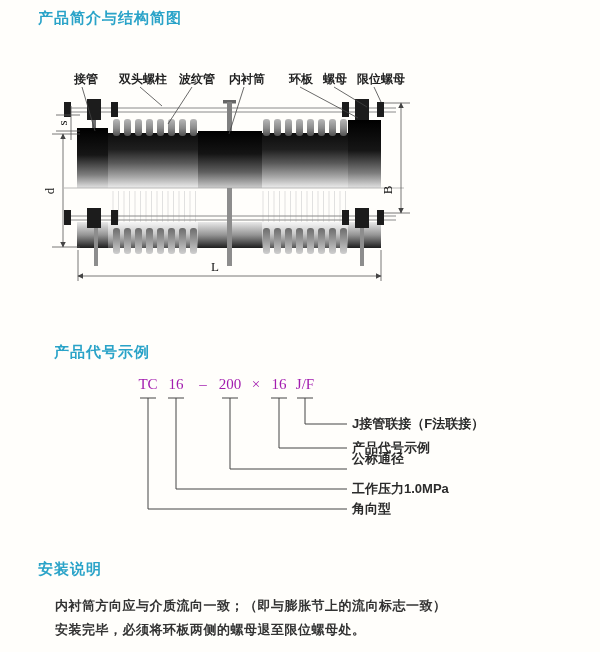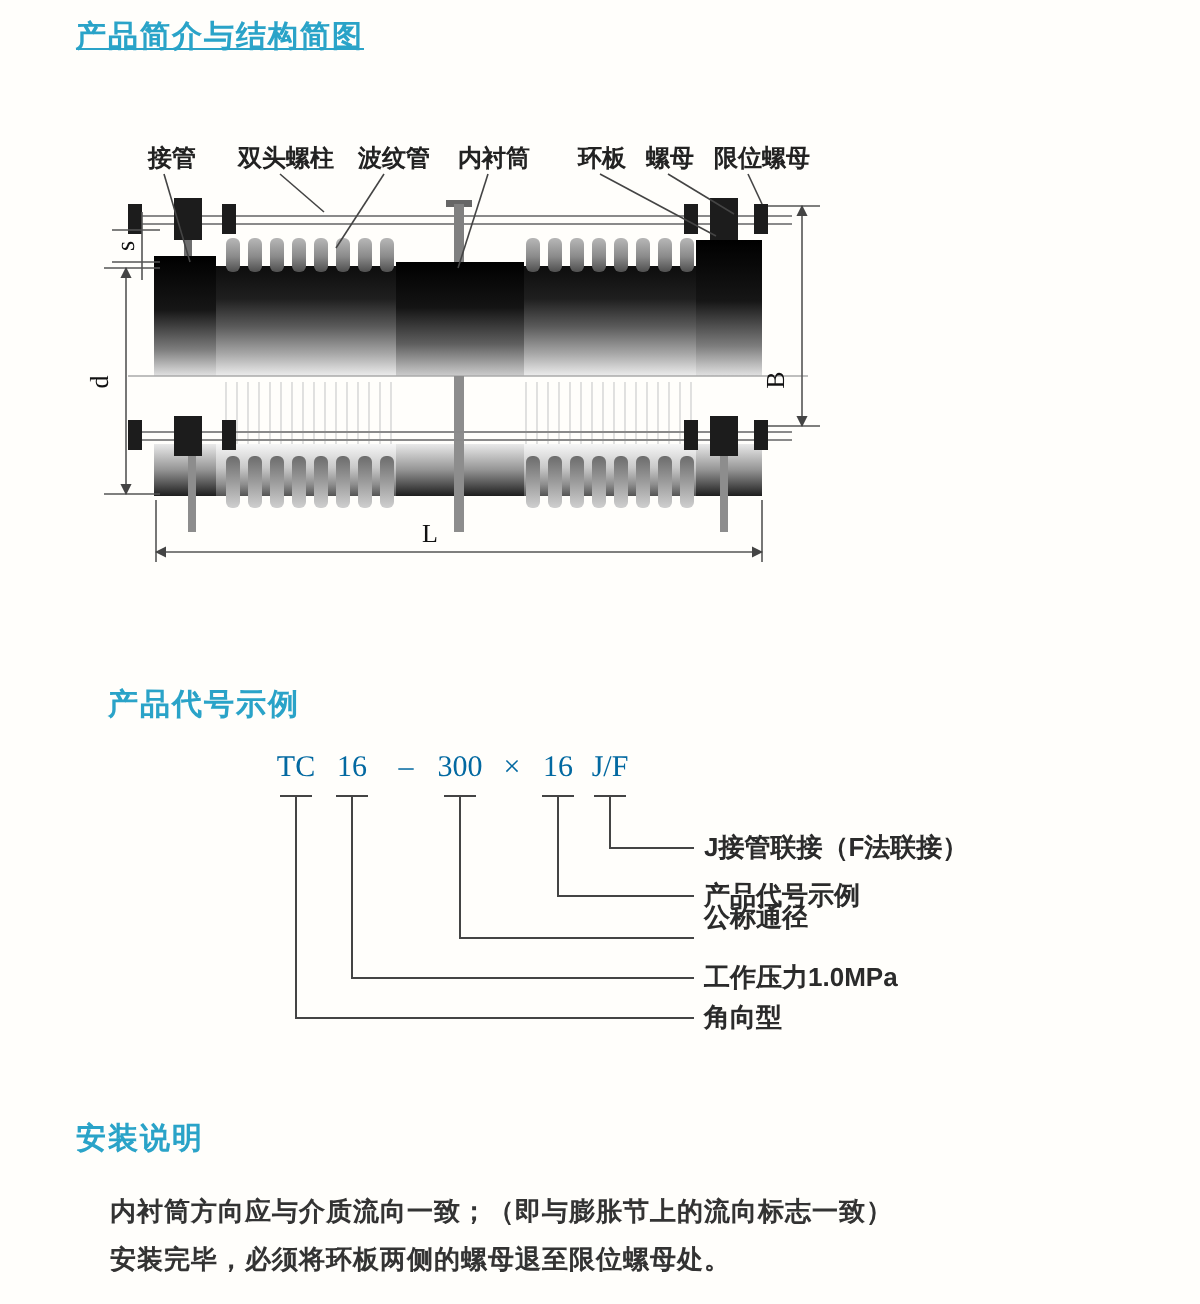--- a/index.html
+++ b/index.html
@@ -9,30 +9,30 @@
     background:#fffefb;
     font-family:"Liberation Sans",sans-serif;
     overflow:hidden;
   }
   .section-title{
     position:absolute;left:38px;
     font-size:15px;font-weight:bold;
     color:#2aa3c8;letter-spacing:1px;
     margin:0;
   }
-  #title-intro{top:9px;text-decoration:underline;}
+  #title-intro{top:9px;}
   #title-code{top:343px;margin-left:16px;}
   #title-install{top:560px;text-align:right;}
   .diagram-svg{position:absolute;left:30px;top:62px;}
   .code-svg{position:absolute;left:130px;top:372px;}
   .code-part{
     position:absolute;top:376px;
     transform:translateX(-50%);
     font-family:"Liberation Serif",serif;
-    font-size:15px;color:#0369a1;white-space:nowrap;
+    font-size:15px;color:#a21caf;white-space:nowrap;
   }
   .code-callout{
     position:absolute;left:352px;
     font-size:13px;color:#2b2b2b;font-weight:600;
     white-space:nowrap;line-height:14px;text-align:right;
   }
   .install-line{
     position:absolute;left:55px;
     font-size:13px;color:#333;font-weight:600;
     letter-spacing:0.5px;white-space:nowrap;
@@ -238,21 +238,21 @@
     <text class="part-label" x="301" y="83" text-anchor="middle">环板</text>
     <text class="part-label" x="335" y="83" text-anchor="middle">螺母</text>
     <text class="part-label" x="381" y="83" text-anchor="middle">限位螺母</text>
   </svg>
 
   <h2 class="section-title" id="title-code">产品代号示例</h2>
 
   <span class="code-part" style="left:148px">TC</span>
   <span class="code-part" style="left:176px">16</span>
   <span class="code-part" style="left:203px">–</span>
-  <span class="code-part" style="left:230px">300</span>
+  <span class="code-part" style="left:230px">200</span>
   <span class="code-part" style="left:256px">×</span>
   <span class="code-part" style="left:279px">16</span>
   <span class="code-part" style="left:305px">J/F</span>
 
   <svg class="code-svg" width="225" height="145" viewBox="130 372 225 145">
     <g stroke="#444" stroke-width="1" fill="none">
       <path d="M140,398 H156 M148,398 V509 H347"></path>
       <path d="M168,398 H184 M176,398 V489 H347"></path>
       <path d="M222,398 H238 M230,398 V469 H347"></path>
       <path d="M271,398 H287 M279,398 V448 H347"></path>

